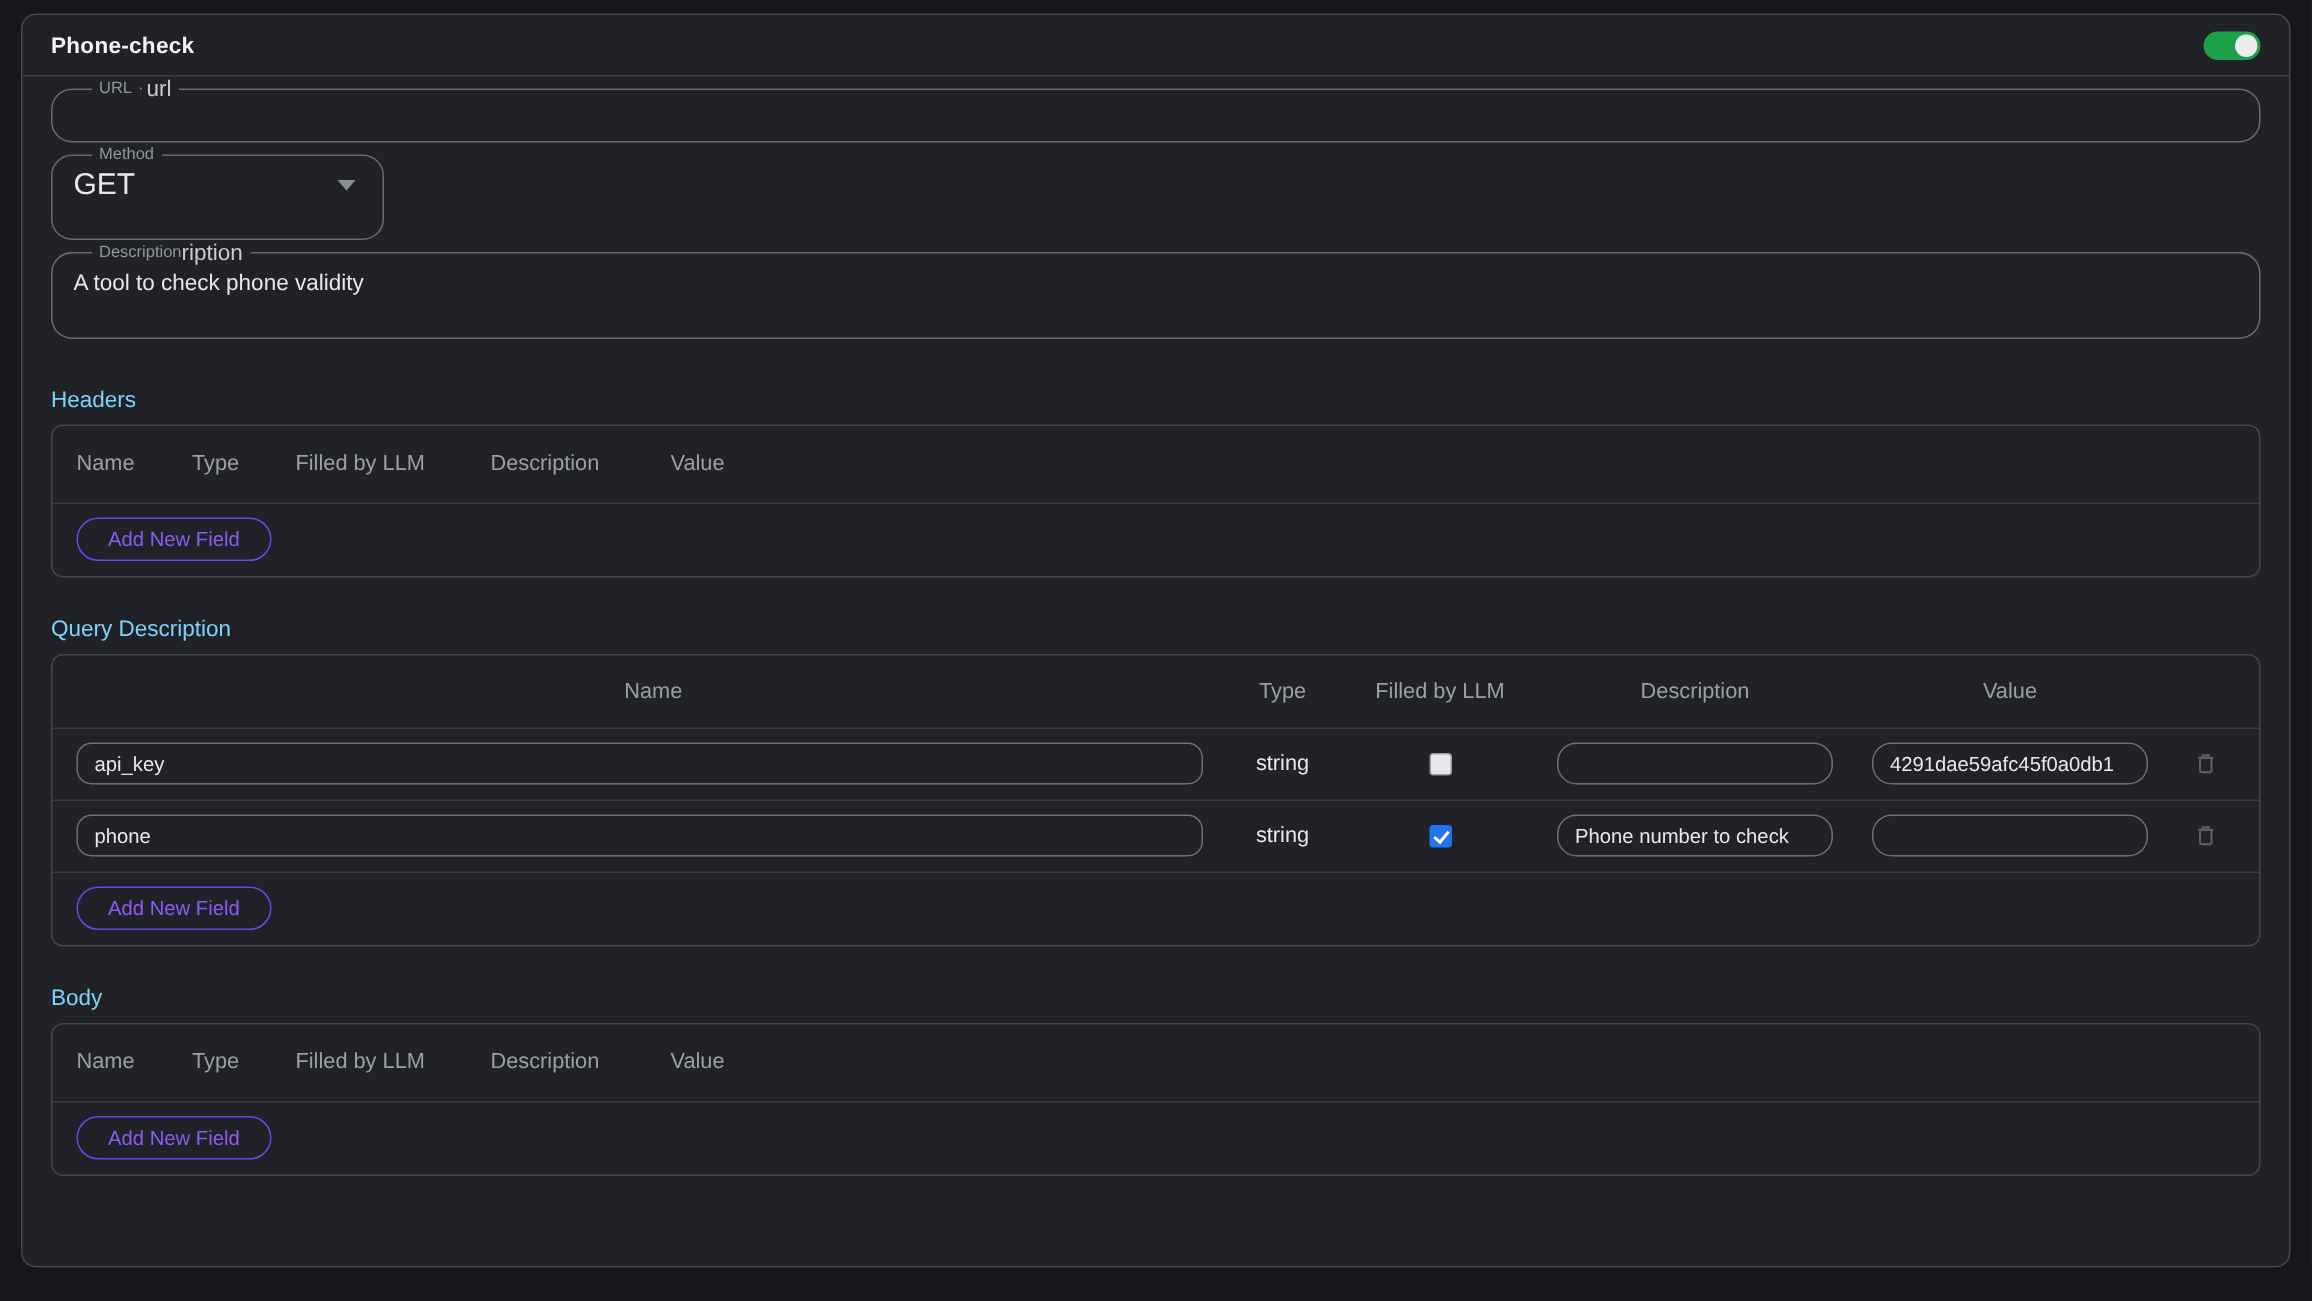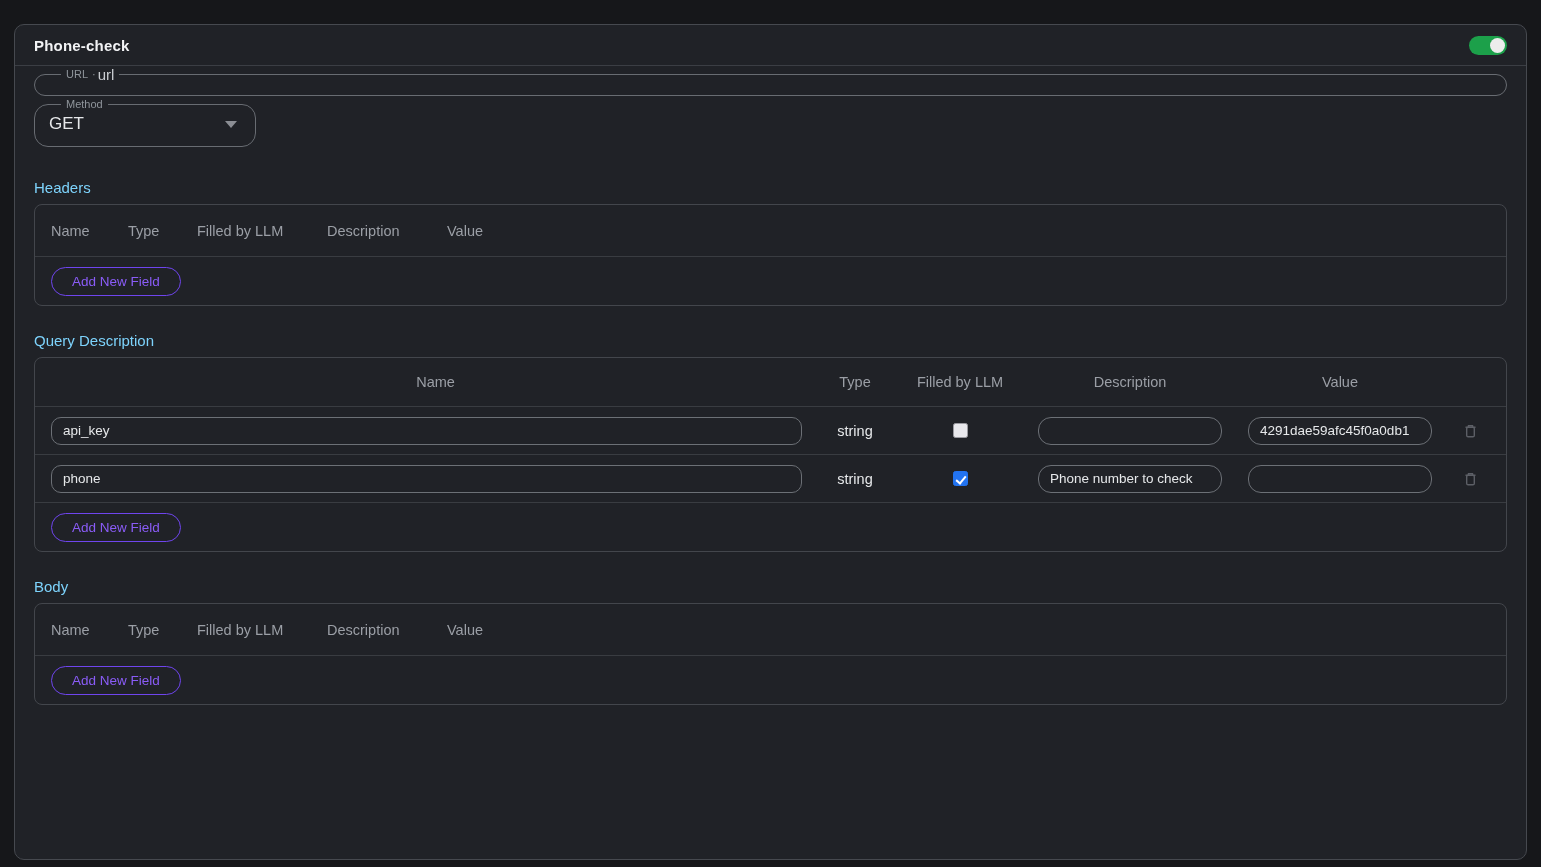--- a/index.html
+++ b/index.html
@@ -5,21 +5,21 @@
   * { box-sizing: border-box; margin: 0; padding: 0; }
   html, body { width: 1541px; height: 867px; }
   body {
     background: #16171a;
     font-family: "Liberation Sans", sans-serif;
     color: #e6e8ea;
     overflow: hidden;
   }
   .panel {
     position: absolute;
-    left: 14px; top: 24px;
+    left: 14px; top: 9px;
     width: 1513px; height: 836px;
     background: #202227;
     border: 1px solid #46494f;
     border-radius: 10px;
   }
   .titlebar {
     height: 41px;
     display: flex;
     align-items: center;
     justify-content: space-between;
@@ -42,21 +42,21 @@
     width: 15px; height: 15px;
     border-radius: 50%;
     background: #ececec;
   }
   .content { padding: 0 19px; }
 
   
   fieldset.field {
     border: 1px solid #686c72;
     border-radius: 14px;
-    padding: 0 12px 11px 12px;
+    padding: 0 12px 25px 12px;
     margin: 0;
   }
   fieldset.field legend {
     margin-left: 14px;
     padding: 0 5px;
     line-height: 1.1;
     white-space: nowrap;
   }
   .lbl-sm { font-size: 11px; color: #8f959b; vertical-align: 2px; }
   .lbl-dot { font-size: 11px; color: #8f959b; margin: 0 2px 0 4px; vertical-align: 2px; }
@@ -76,21 +76,21 @@
   .url-field  { margin-top: 26px; }
   .method-field { margin-top: 19px; width: 222px; border-radius: 20px; cursor: pointer; }
   .desc-field { margin-top: 25px; }
   .select-row {
     display: flex;
     align-items: center;
     justify-content: space-between;
     height: 22px;
     padding: 0 6px 0 2px;
   }
-  .select-value { font-size: 17px; color: #e6e8ea; }
+  .select-value { font-size: 20px; color: #e6e8ea; }
   .caret {
     width: 0; height: 0;
     border-left: 6px solid transparent;
     border-right: 6px solid transparent;
     border-top: 7px solid #8b8e94;
   }
 
   
   .section-title { font-size: 15px; color: #7dd3fc; margin-bottom: 8px; }
   .sec-headers { margin-top: 32px; }
@@ -223,20 +223,26 @@
     <fieldset class="field method-field">
       <legend>
         <span class="lbl-sm">Method</span>
       </legend>
       <div class="select-row">
         <span class="select-value">GET</span>
         <span class="caret"></span>
       </div>
     </fieldset>
 
+    <fieldset class="field desc-field">
+      <legend>
+        <span class="lbl-sm">Description</span><span class="lbl-lg">ription</span>
+      </legend>
+      <input type="text" class="field-input" value="A tool to check phone validity" style="">
+    </fieldset>
 
     <div class="section sec-headers">
       <div class="section-title">Headers</div>
       <div class="table">
         <div class="thead-simple">
           <span class="th-name">Name</span>
           <span class="th-type">Type</span>
           <span class="th-fill">Filled by LLM</span>
           <span class="th-desc">Description</span>
           <span class="th-value">Value</span>

